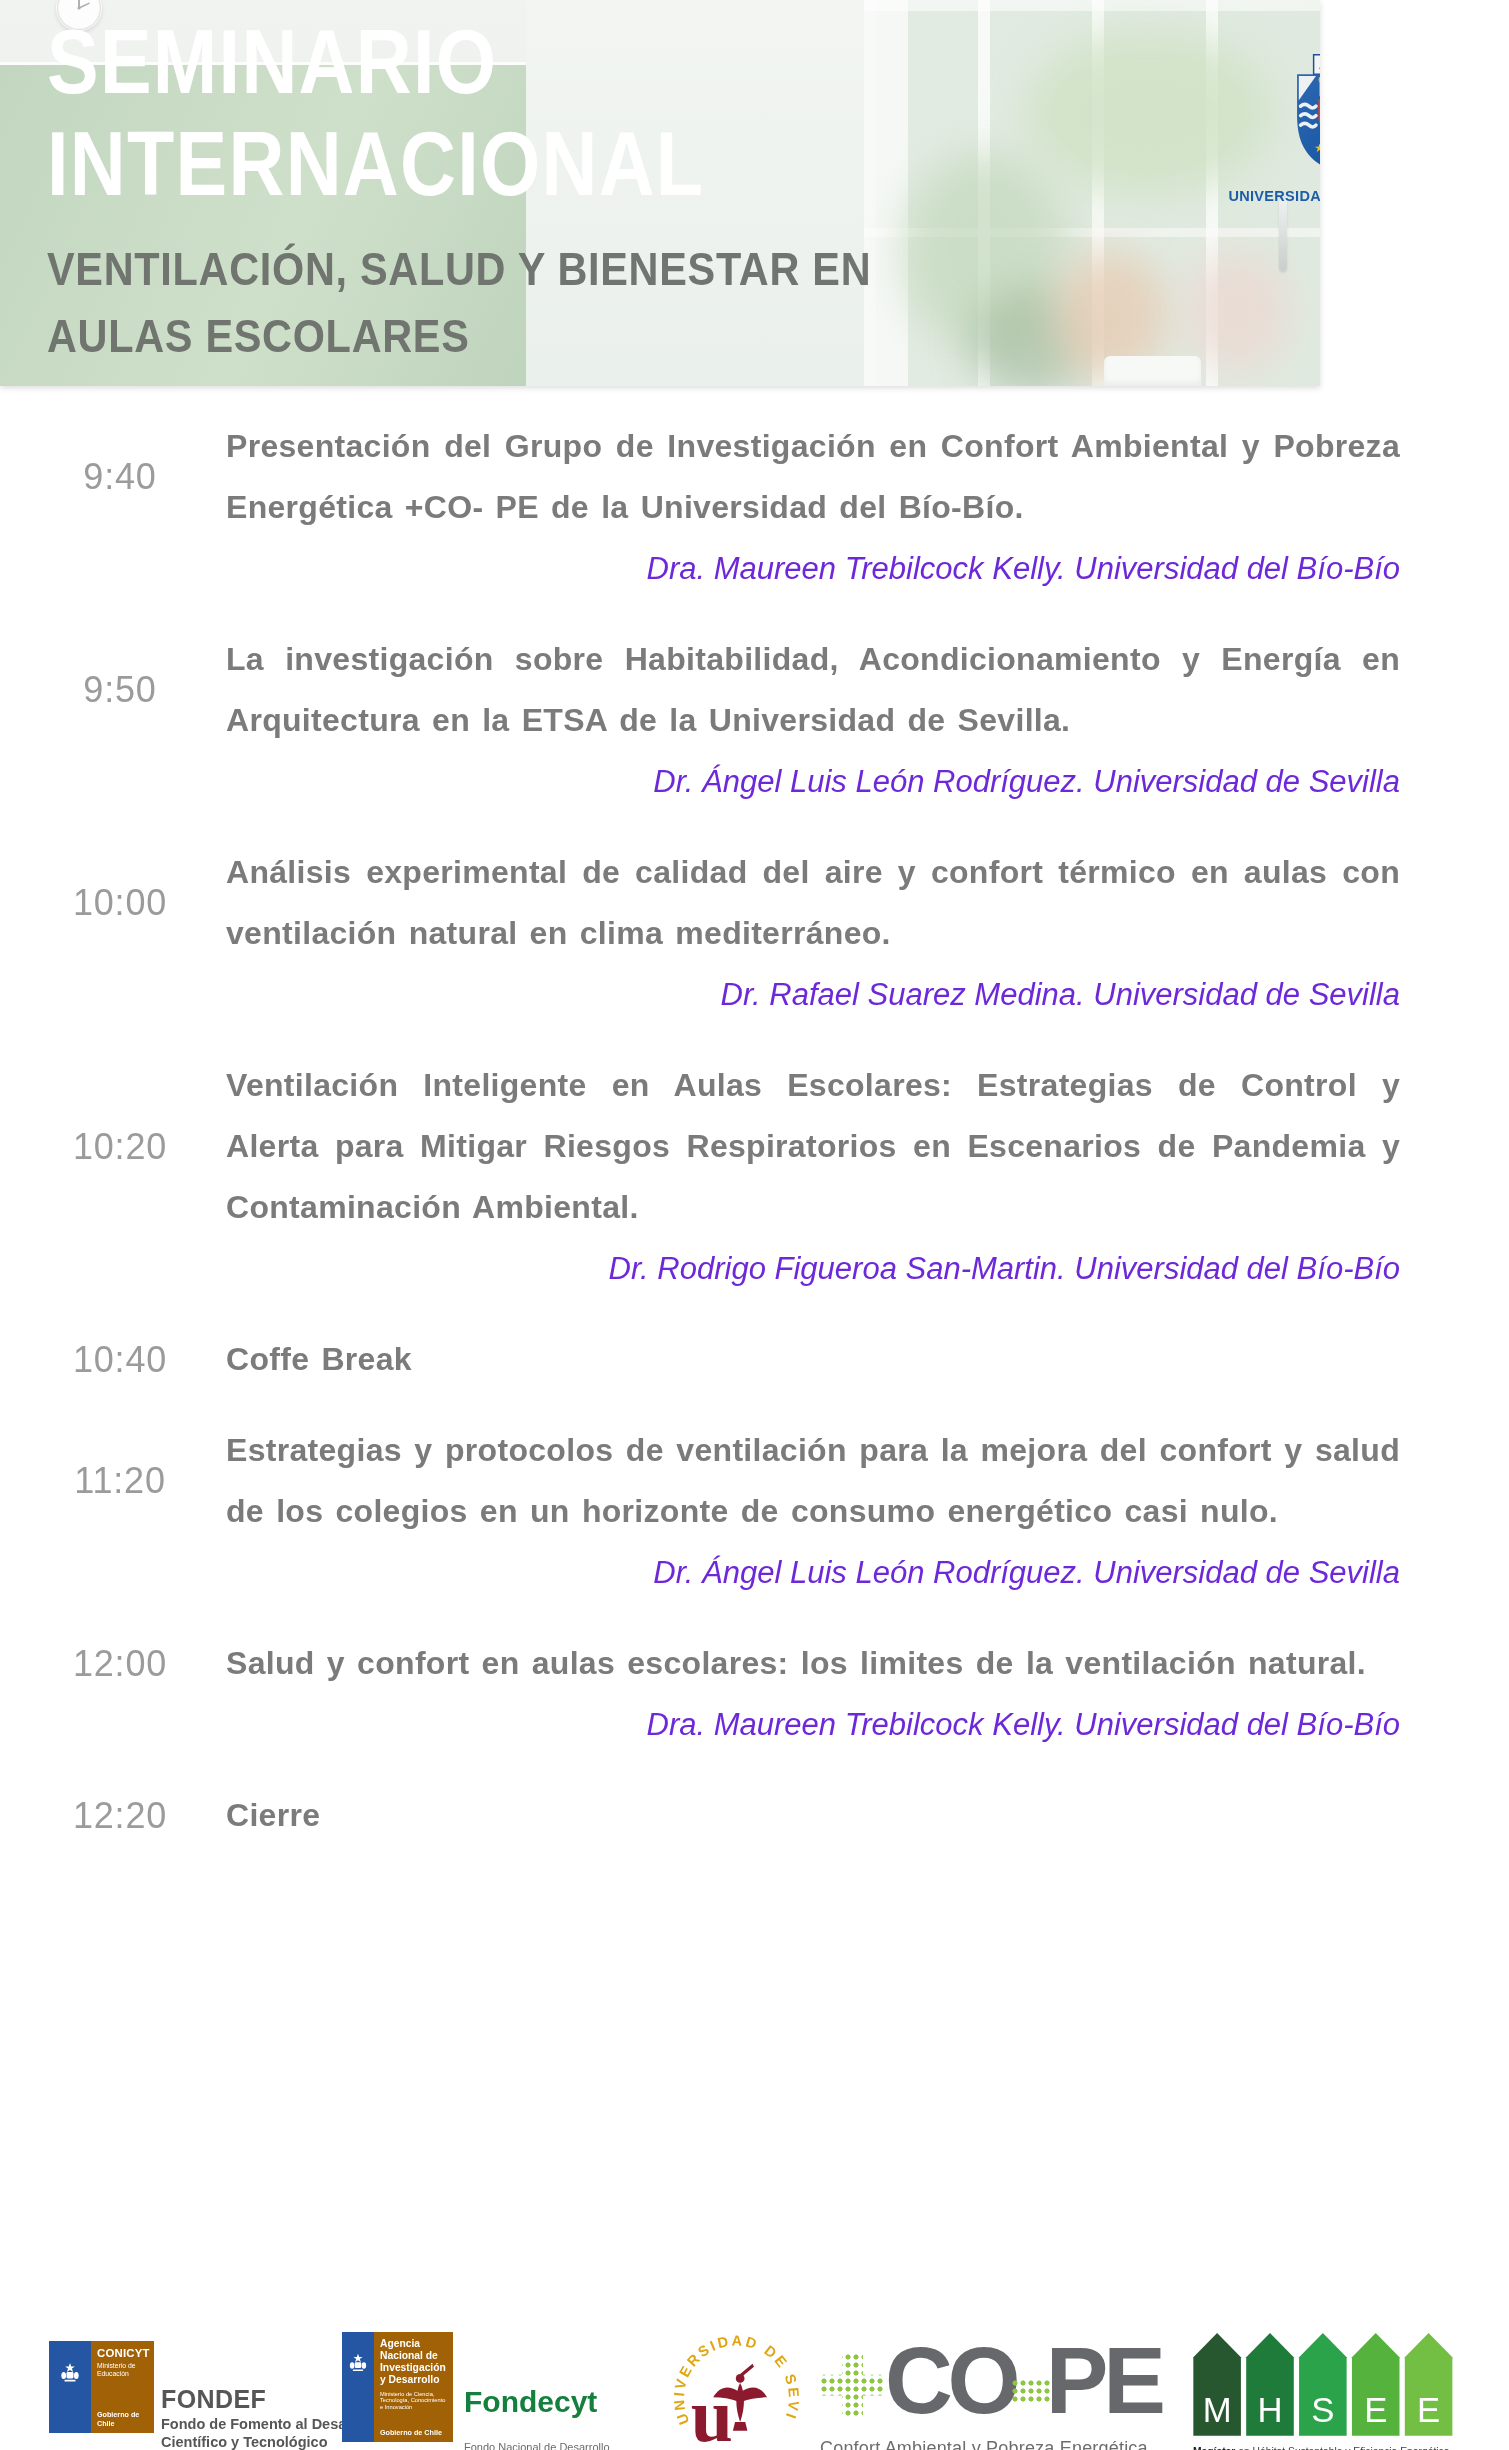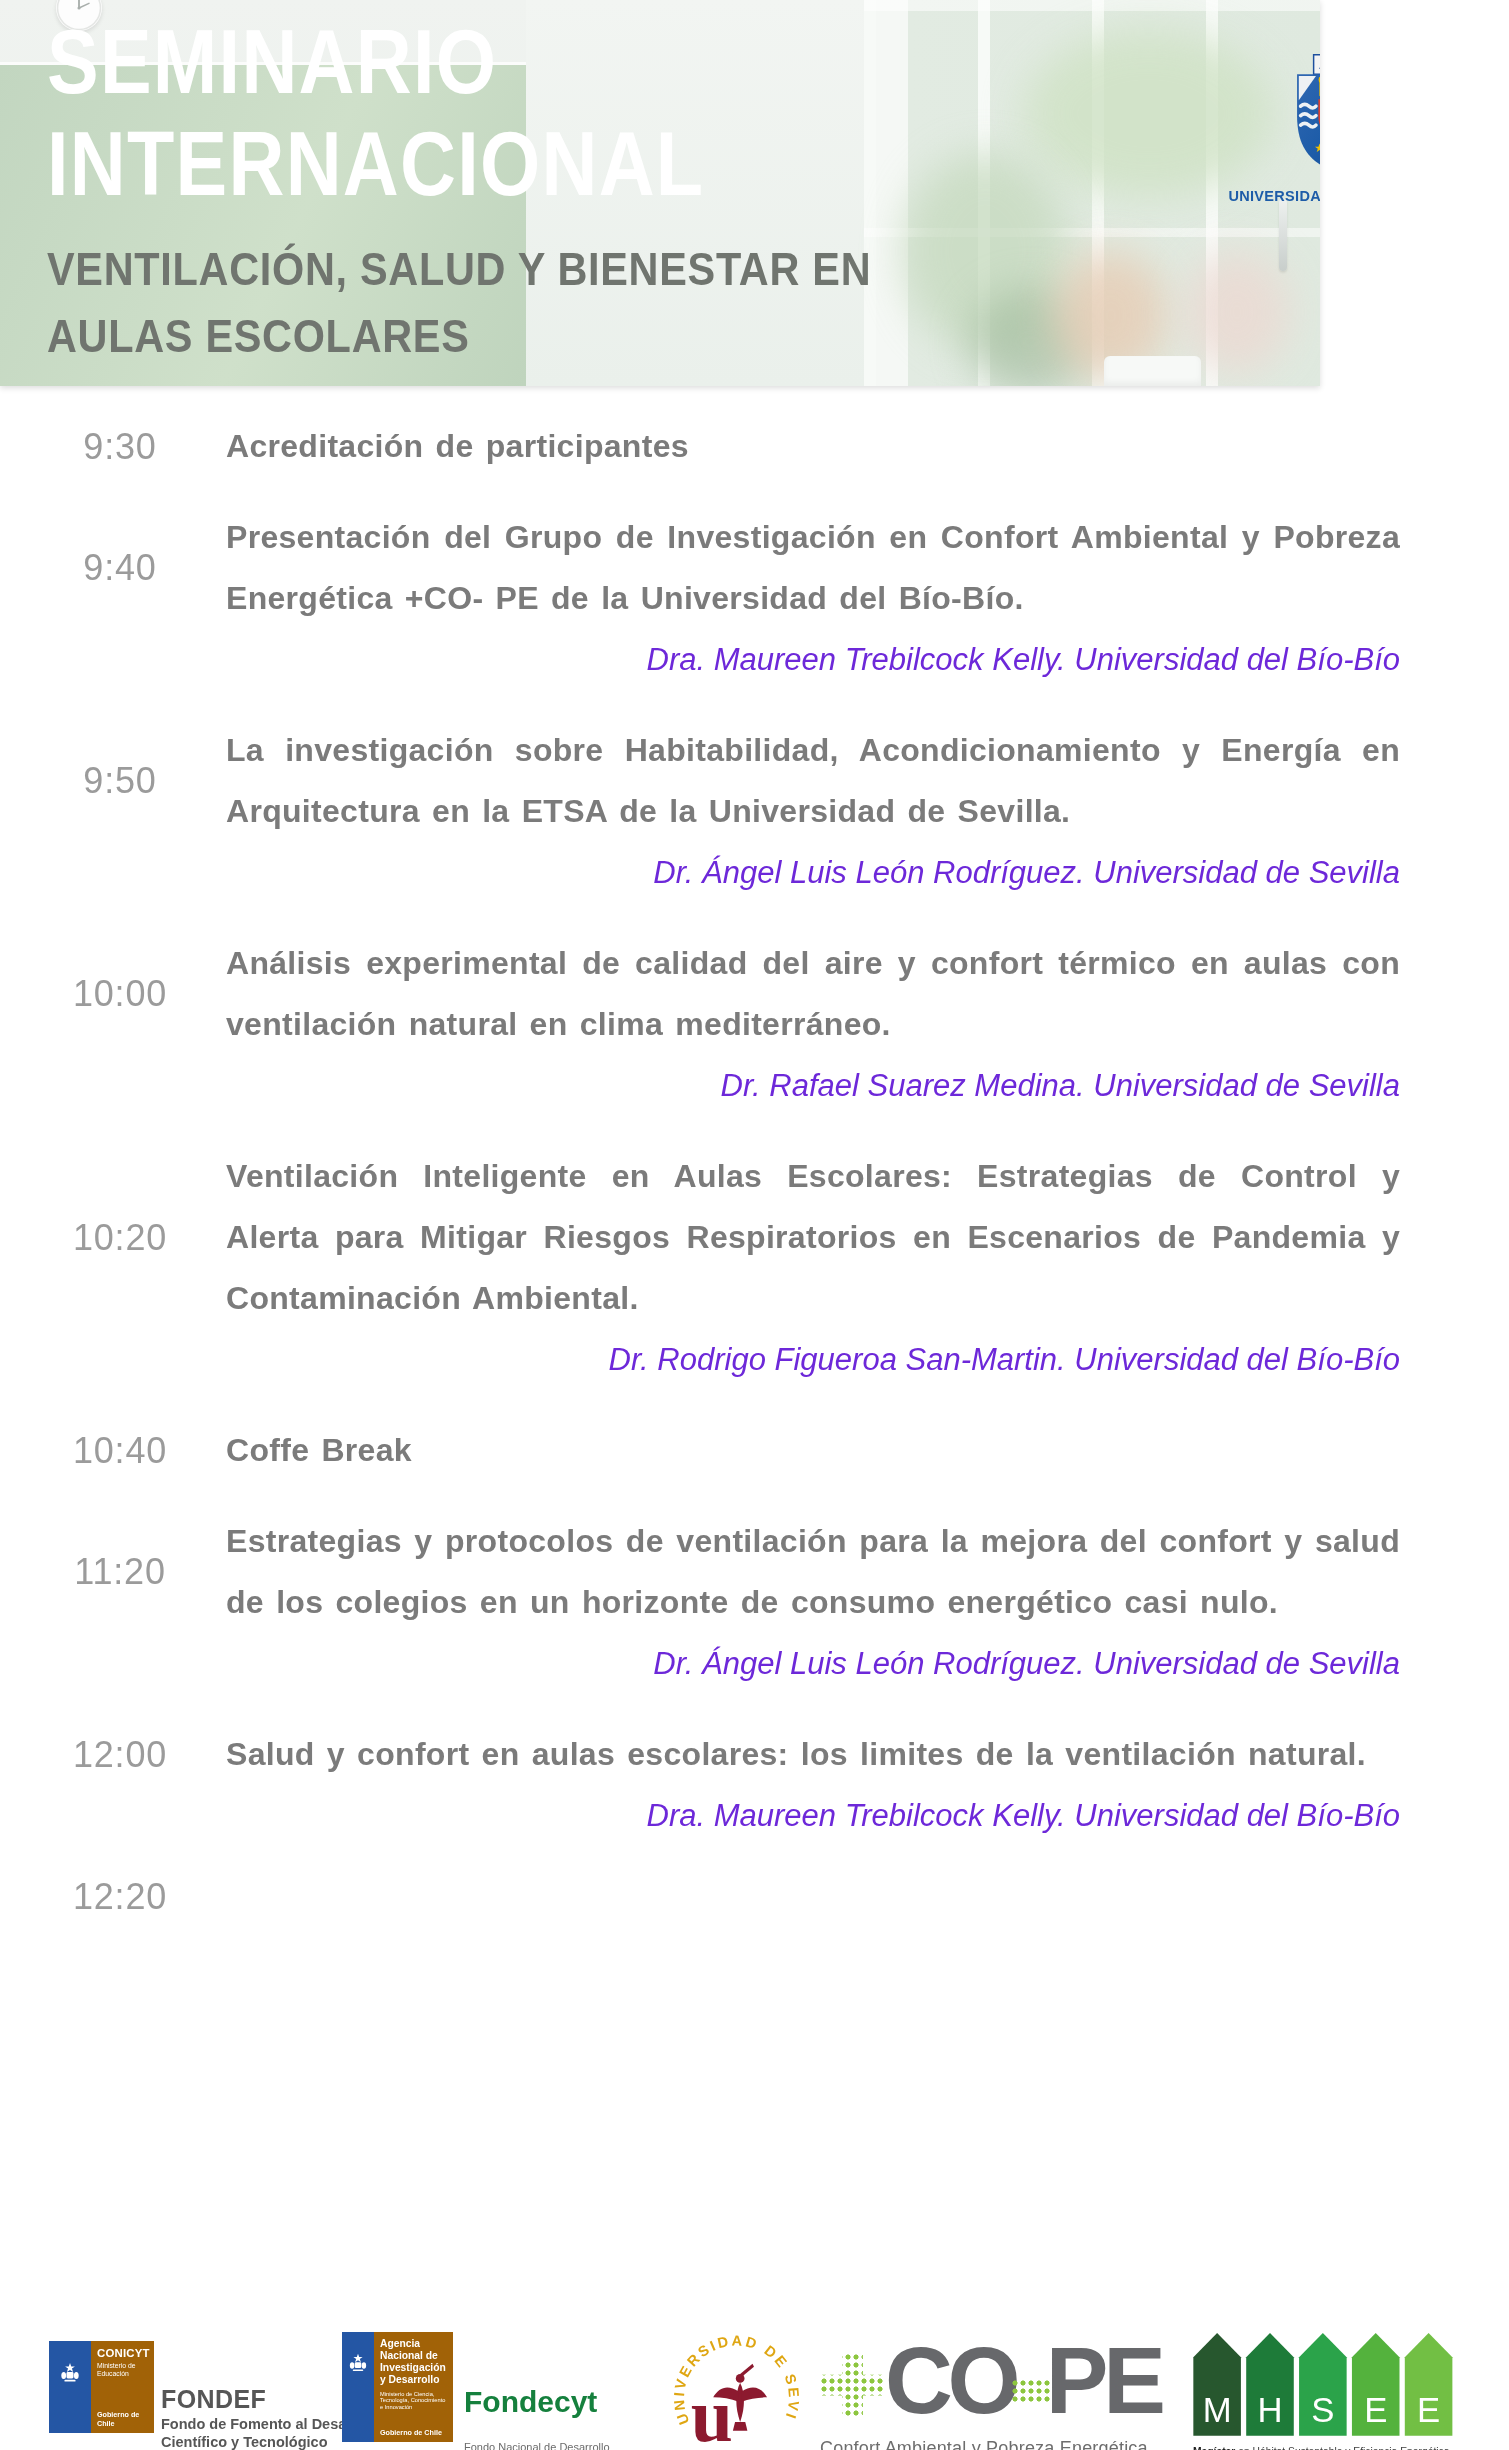--- a/index.html
+++ b/index.html
@@ -167,25 +167,20 @@
         <circle cx="60" cy="104" r="12" fill="none" stroke="#f2c100" stroke-width="4.5" stroke-dasharray="3 5"></circle>
         <text x="44" y="168" font-size="20" fill="#f2c100" text-anchor="middle">★</text>
         <text x="76" y="168" font-size="20" fill="#f2c100" text-anchor="middle">★</text>
       </svg>
       <div class="ubb-label">UNIVERSIDAD DEL BÍO-BÍO</div>
     </div>
   </div>
 
   <div class="schedule">
     <div class="row">
-      <div class="time">9:30</div>
-      <div class="stitle">Acreditación de participantes</div>
-
-    </div>
-    <div class="row">
       <div class="time">9:40</div>
       <div class="stitle">Presentación del Grupo de Investigación en Confort Ambiental y Pobreza Energética +CO- PE de la Universidad del Bío-Bío.</div>
       <div class="speaker">Dra. Maureen Trebilcock Kelly. Universidad del Bío-Bío</div>
     </div>
     <div class="row">
       <div class="time">9:50</div>
       <div class="stitle">La investigación sobre Habitabilidad, Acondicionamiento y Energía en Arquitectura en la ETSA de la Universidad de Sevilla.</div>
       <div class="speaker">Dr. Ángel Luis León Rodríguez. Universidad de Sevilla</div>
     </div>
     <div class="row">
@@ -208,20 +203,21 @@
       <div class="stitle">Estrategias y protocolos de ventilación para la mejora del confort y salud de los colegios en un horizonte de consumo energético casi nulo.</div>
       <div class="speaker">Dr. Ángel Luis León Rodríguez. Universidad de Sevilla</div>
     </div>
     <div class="row">
       <div class="time">12:00</div>
       <div class="stitle">Salud y confort en aulas escolares: los limites de la ventilación natural.</div>
       <div class="speaker">Dra. Maureen Trebilcock Kelly. Universidad del Bío-Bío</div>
     </div>
     <div class="row">
       <div class="time">12:20</div>
+      <div class="stitle">Cierre</div>
 
     </div>
   </div>
 
   <div class="footer">
 
     <div class="flag conicyt">
       <div class="blue">
         <svg class="emblem" width="21" height="23" viewBox="0 0 30 32">
           <polygon points="15,1 16.8,6 22,6 17.8,9 19.4,14 15,11 10.6,14 12.2,9 8,6 13.2,6" fill="#fff"></polygon>

